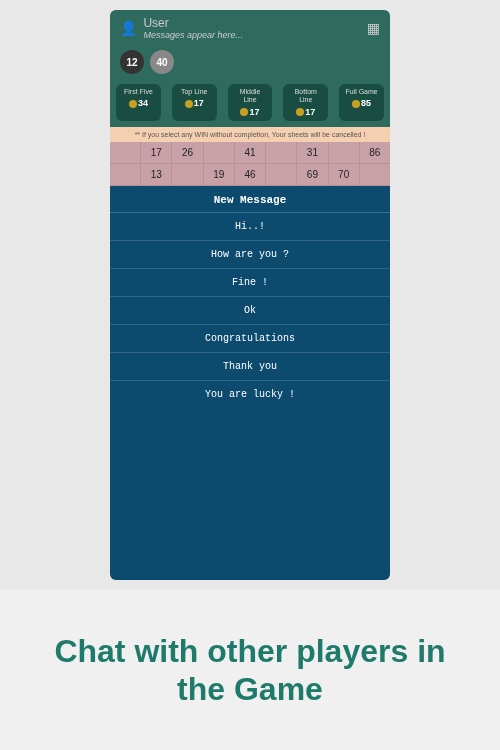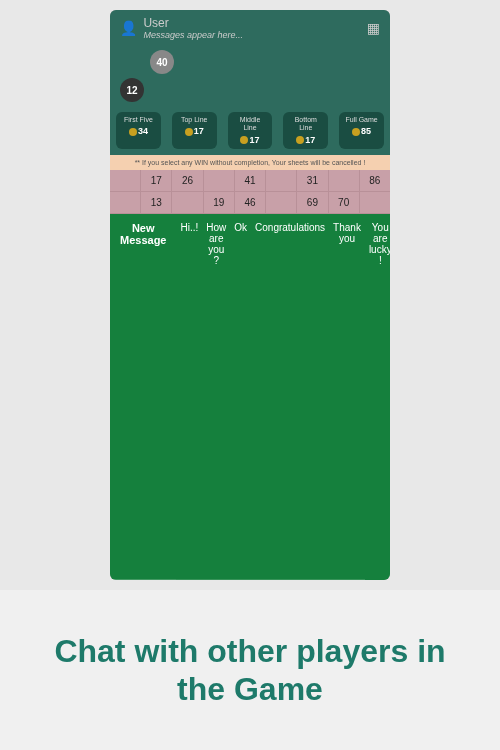--- a/index.html
+++ b/index.html
@@ -78,21 +78,21 @@
       width: 24px;
       height: 24px;
       display: flex;
       align-items: center;
       justify-content: center;
       font-size: 10px;
       font-weight: bold;
       color: white;
     }
 
-    .badge-dark { background: #333; margin-top: 28px; }
+    .badge-dark { background: #333; }
     .badge-gray { background: #888; }
 
     
     .score-tabs {
       background: #2e6b5e;
       display: flex;
       padding: 4px 6px 6px;
       gap: 11px;
       flex-shrink: 0;
     }
@@ -156,25 +156,26 @@
       font-size: 10px;
       color: #222;
       border-right: 1px solid #b89098;
     }
 
     .grid-cell:last-child { border-right: none; }
     .grid-cell.empty { background: transparent; }
 
     
     .message-list {
-      background: #15803d;
+      background: #0c4a6e;
       flex: 1;
       overflow-y: auto;
       display: flex;
-      flex-direction: row;
+      flex-direction: column;
+      font-family: Liberation Mono, monospace;
     }
 
     .message-list-header {
       color: white;
       font-size: 11px;
       font-weight: bold;
       text-align: center;
       padding: 8px 10px 6px;
       border-bottom: 1px solid rgba(255,255,255,0.2);
     }
@@ -289,20 +290,21 @@
         <div class="grid-cell">69</div>
         <div class="grid-cell">70</div>
         <div class="grid-cell empty"></div>
       </div>
     </div>
 
     <div class="message-list">
       <div class="message-list-header">New Message</div>
       <div class="message-item">Hi..!</div>
       <div class="message-item">How are you ?</div>
+      <div class="message-item">Fine !</div>
       <div class="message-item">Ok</div>
       <div class="message-item">Congratulations</div>
       <div class="message-item">Thank you</div>
       <div class="message-item">You are lucky !</div>
     </div>
 
   </div>
 </div>
 
 <div class="promo-section">

